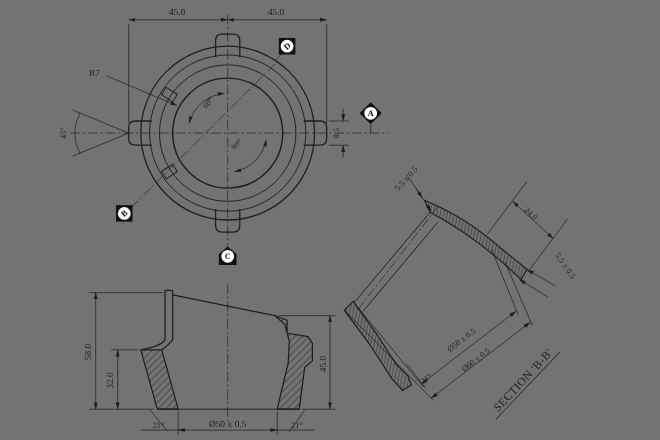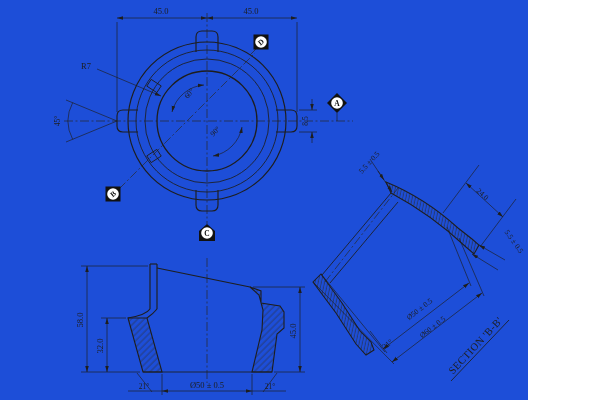--- a/index.html
+++ b/index.html
@@ -1,16 +1,16 @@
 <!DOCTYPE html>
 <html><head>
 <meta charset="utf-8">
 <style>
   html,body{margin:0;padding:0;background:#ffffff;}
-  .sheet{width:528px;height:400px;position:relative;background:#1d4ed8;overflow:hidden;}
+  .sheet{width:600px;height:400px;position:relative;background:#737373;overflow:hidden;}
   svg{display:block;}
   text{font-family:"Liberation Serif","DejaVu Serif",serif;fill:#1e1e1e;}
   .dim{font-size:8.5px;}
   .dimsm{font-size:7.5px;}
   .datum{font-size:7.5px;font-weight:bold;fill:#111;}
   .title{font-size:10.5px;letter-spacing:.4px;}
   .ln{stroke:#1e1e1e;fill:none;}
   .thick{stroke-width:1.15;}
   .med{stroke-width:0.85;}
   .thin{stroke-width:0.65;}

